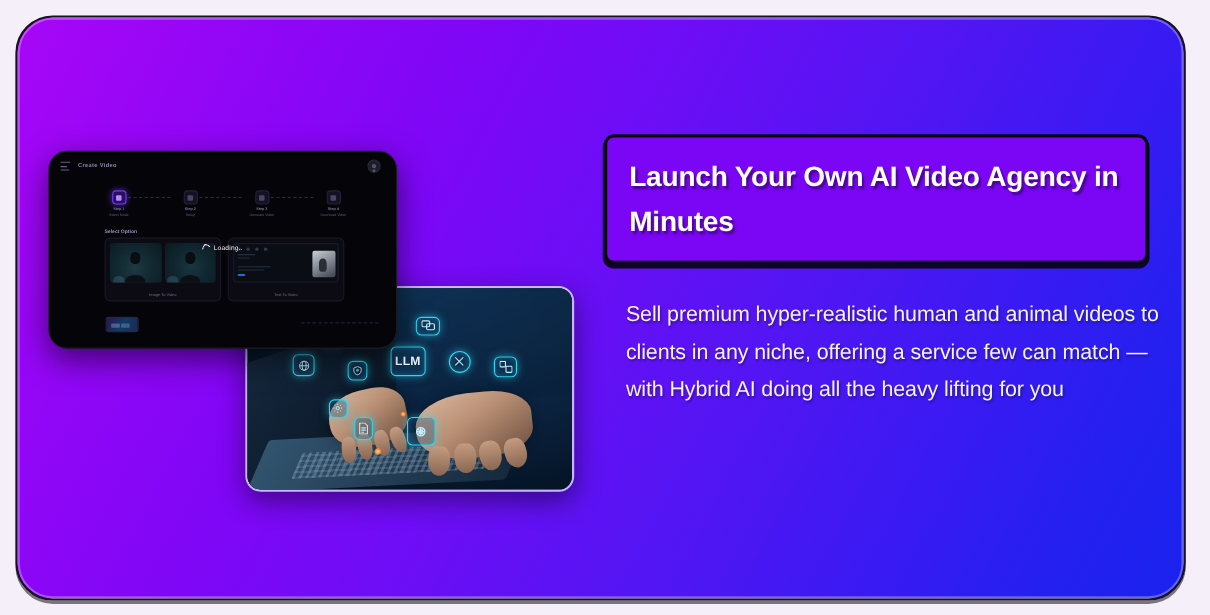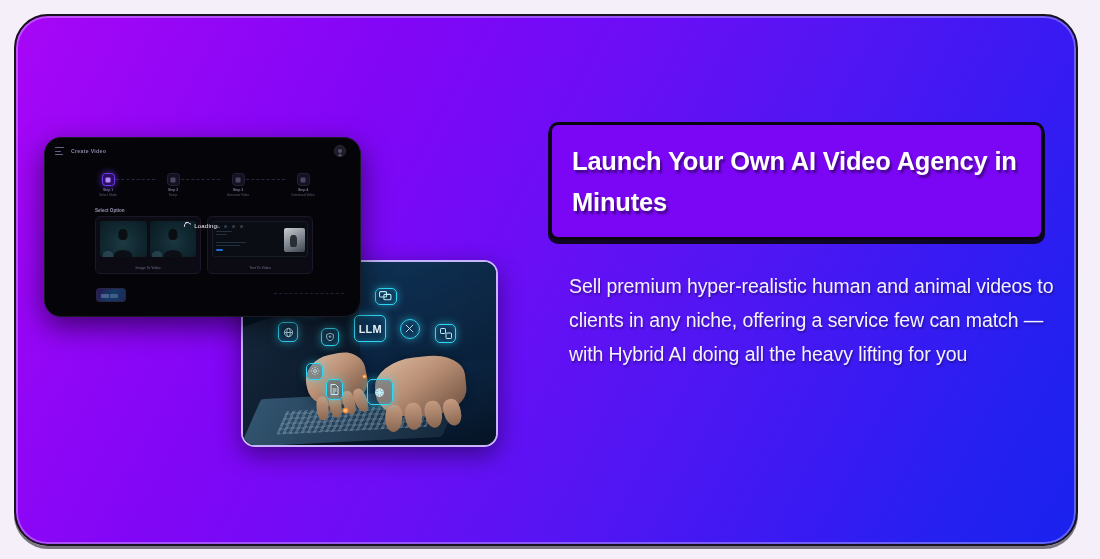--- a/index.html
+++ b/index.html
@@ -330,23 +330,23 @@
   .dotline {
     position: absolute;
     right: 16px; bottom: 22px;
     width: 70px; height: 1px;
     border-top: 1px dashed #231f38;
   }
 
   
   #photo-card {
     position: absolute;
-    left: 225px;
+    left: 207px;
     top: 244px;
-    width: 257px;
+    width: 299px;
     height: 187px;
     border-radius: 14px;
     border: 2px solid #c7b5ff;
     overflow: hidden;
     z-index: 3;
     box-shadow: 0 8px 24px rgba(0,0,0,.45);
     background: #07121f;
   }
   .photo-bg {
     position: absolute;

